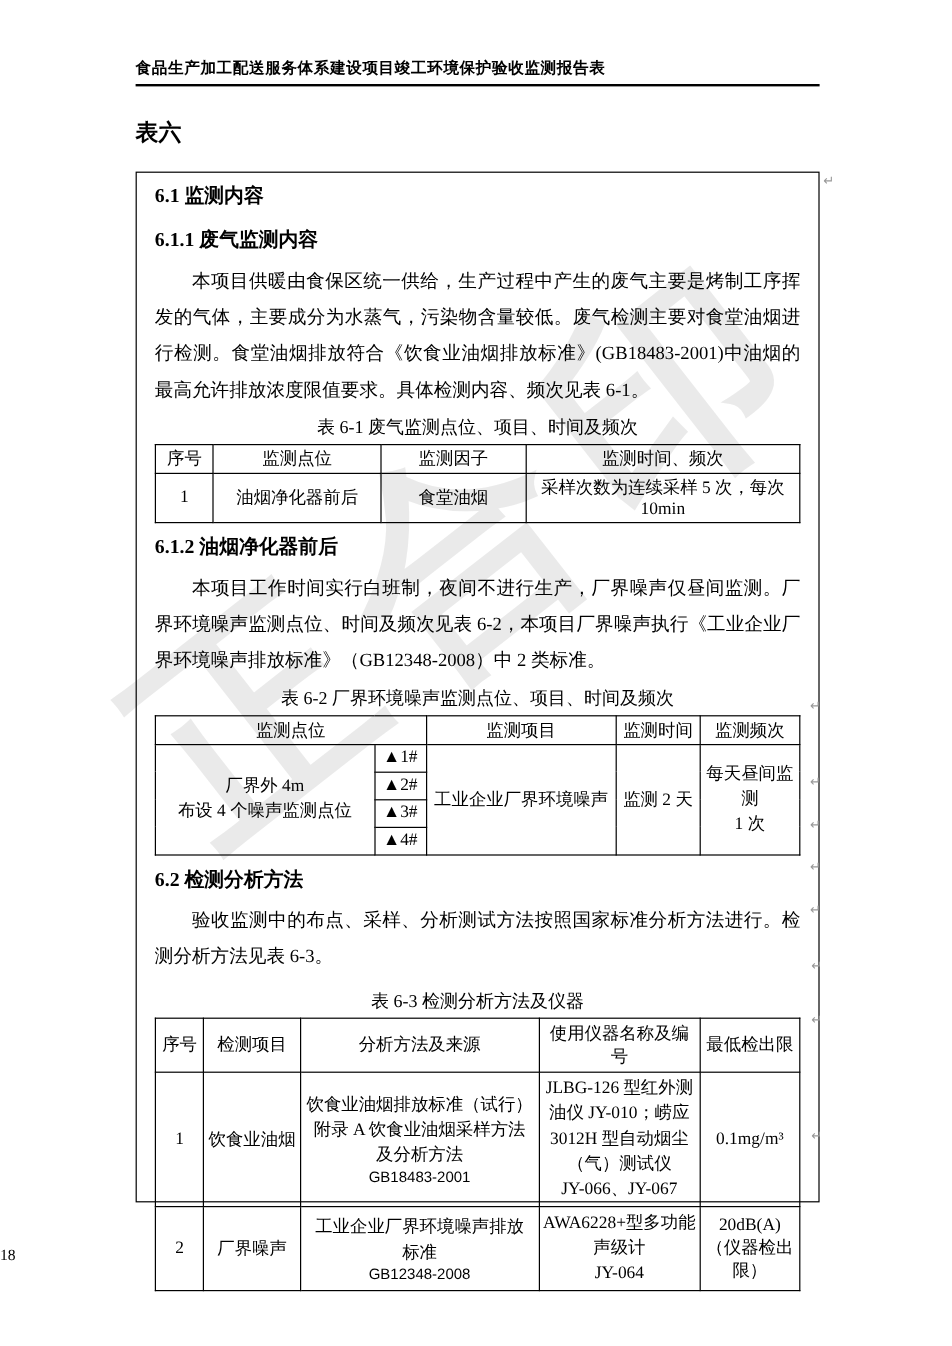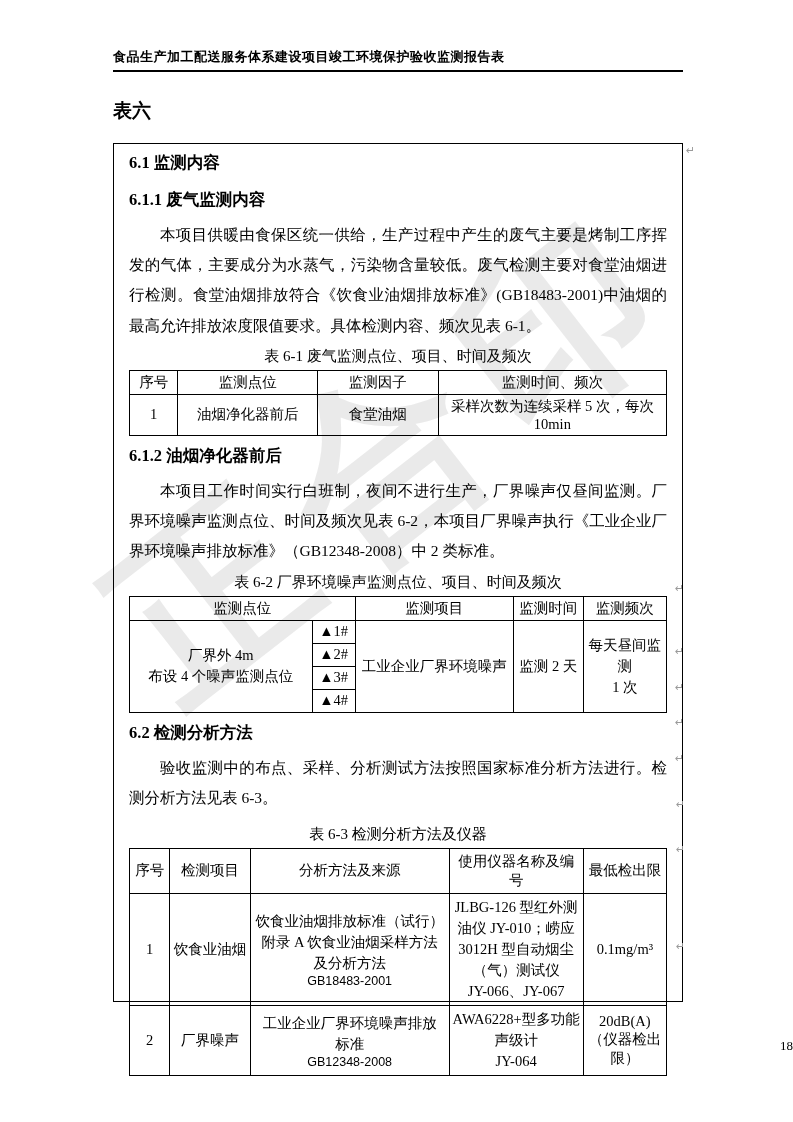--- a/index.html
+++ b/index.html
@@ -77,21 +77,21 @@
   .cell-line { display: block; line-height: 1.45; }
 
   
   .pmark {
     position: absolute; font-size: 11px; color: #9a9a9a;
     font-family: "DejaVu Sans", sans-serif; z-index: 2;
   }
 
   .page-number {
     position: absolute; top: 1038px; left: 0; width: 793px;
-    text-align: right; font-size: 13px; color: #000;
+    text-align: left; font-size: 13px; color: #000;
   }
 </style>
 </head>
 <body>
 
 <div class="page">
 
   <div class="doc-header">食品生产加工配送服务体系建设项目竣工环境保护验收监测报告表</div>
   <div class="header-rule"></div>
 

